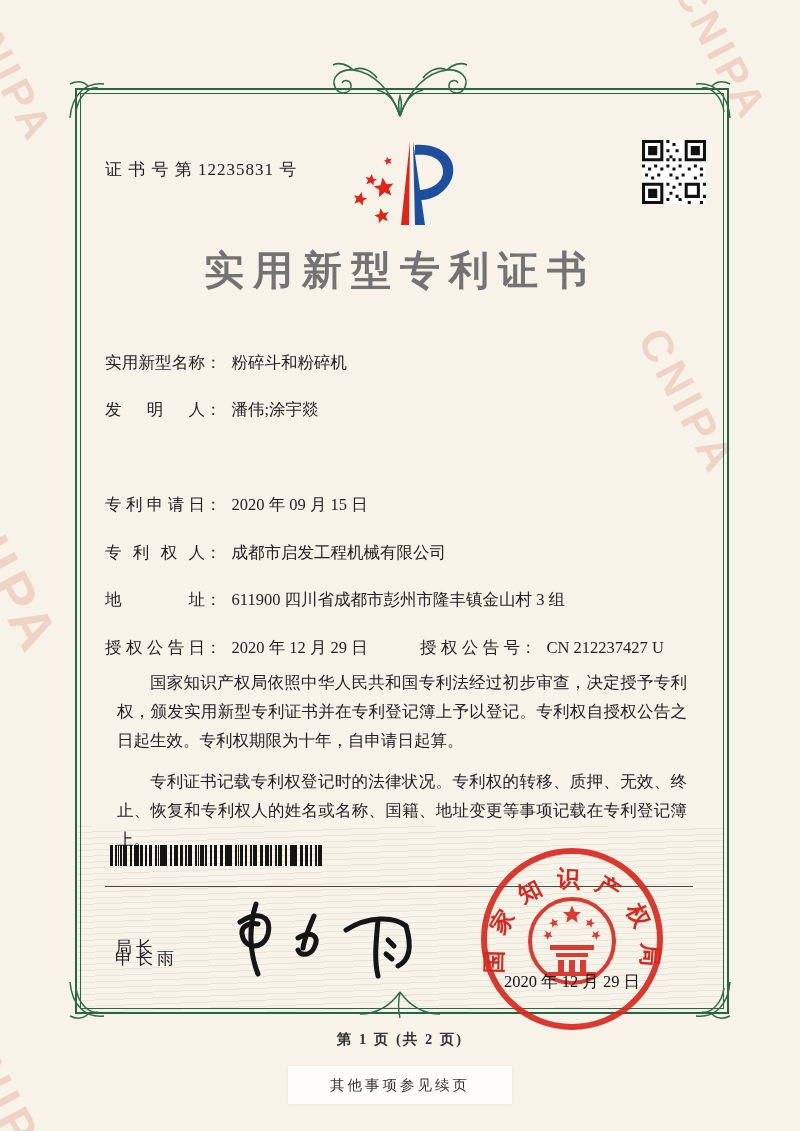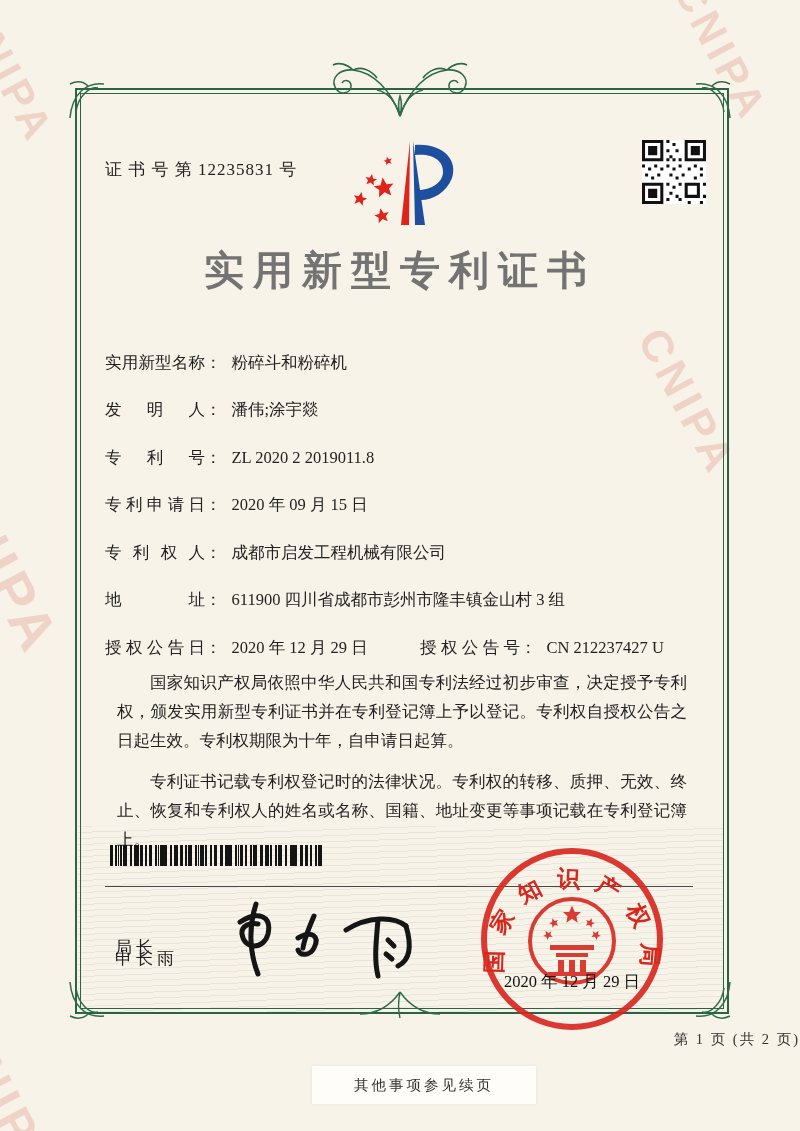--- a/index.html
+++ b/index.html
@@ -39,25 +39,25 @@
       repeating-linear-gradient(90deg,#141414 0 2px,transparent 2px 5px),
       repeating-linear-gradient(90deg,#141414 0 1px,transparent 1px 8px),
       repeating-linear-gradient(90deg,#141414 0 3px,transparent 3px 13px);}
   .divider{position:absolute;left:105px;top:886px;width:588px;height:0;border-top:1.5px solid #4a4a4a;}
   .signer-title{position:absolute;left:115px;top:914px;font-size:17px;color:#222;letter-spacing:4px;margin-top:22px;}
   .signer-name{position:absolute;left:115px;top:947px;font-size:17px;color:#222;letter-spacing:4px;}
   .signature{position:absolute;left:228px;top:888px;}
   .seal{position:absolute;left:478px;top:845px;width:188px;height:188px;}
   .seal-date{position:absolute;left:478px;top:971px;width:188px;text-align:center;
     font-size:16.5px;color:#111;white-space:nowrap;}
-  .page-num{position:absolute;left:0;top:1030px;width:800px;text-align:right;
-    font-size:14.5px;color:#333;letter-spacing:2px;}
+  .page-num{position:absolute;left:0;top:1030px;width:800px;text-align:center;
+    font-size:14.5px;color:#333;letter-spacing:2px;font-weight:bold;}
   .note-strip{position:absolute;left:288px;top:1066px;width:224px;height:38px;
     background:#fffdf9;box-shadow:0 0 4px rgba(0,0,0,.06);
-    display:flex;align-items:center;justify-content:center;margin-left:24px;}
+    display:flex;align-items:center;justify-content:center;}
   .note-strip span{font-size:14.5px;color:#333;letter-spacing:3px;}
 </style>
 </head>
 <body>
 
 <div class="page">
 
   <div class="guilloche"></div>
 
   <span class="wm wm1">CNIPA</span>
@@ -136,23 +136,20 @@
     </g>
   </svg>
 
   <div class="title">实用新型专利证书</div>
 
   <div class="frow r1">
     <span class="lbl">实用新型名称</span><span class="colon">：</span><span>粉碎斗和粉碎机</span>
   </div>
   <div class="frow r2">
     <span class="lbl">发明人</span><span class="colon">：</span><span>潘伟;涂宇燚</span>
-  </div>
-  <div class="frow r3">
-    <span class="lbl">专利号</span><span class="colon">：</span><span>ZL 2020 2 2019011.8</span>
   </div>
   <div class="frow r4">
     <span class="lbl">专利申请日</span><span class="colon">：</span><span>2020 年 09 月 15 日</span>
   </div>
   <div class="frow r5">
     <span class="lbl">专利权人</span><span class="colon">：</span><span>成都市启发工程机械有限公司</span>
   </div>
   <div class="frow r6">
     <span class="lbl">地址</span><span class="colon">：</span><span>611900 四川省成都市彭州市隆丰镇金山村 3 组</span>
   </div>

